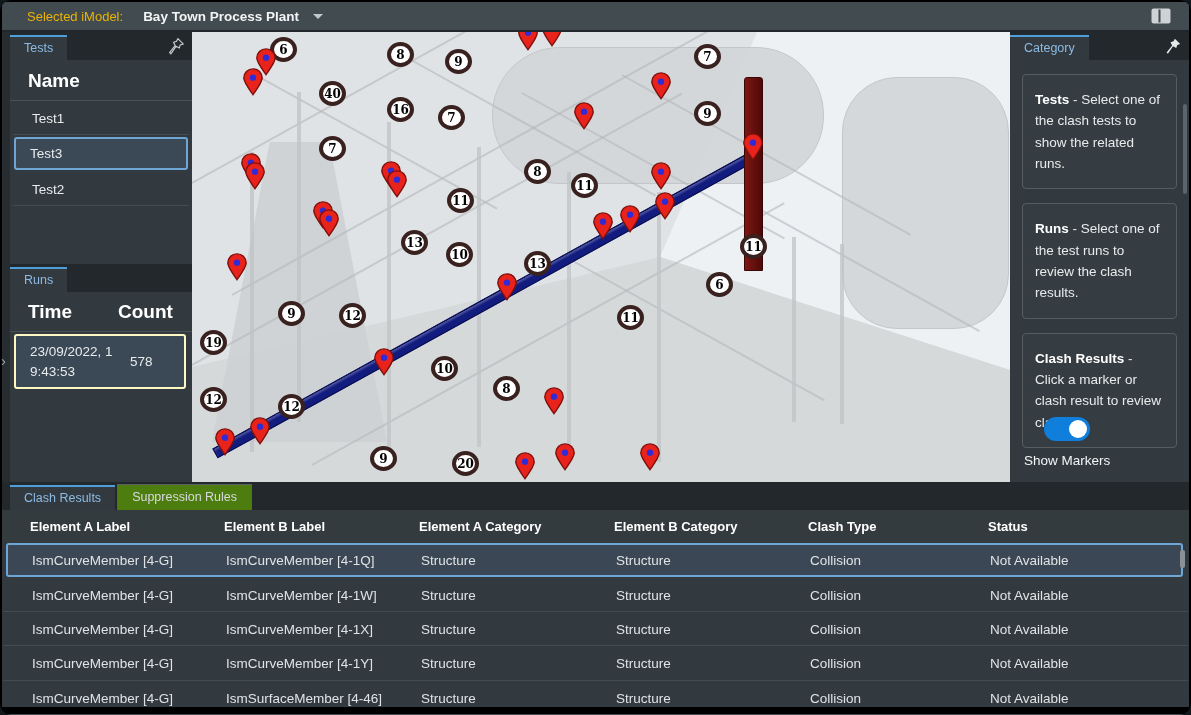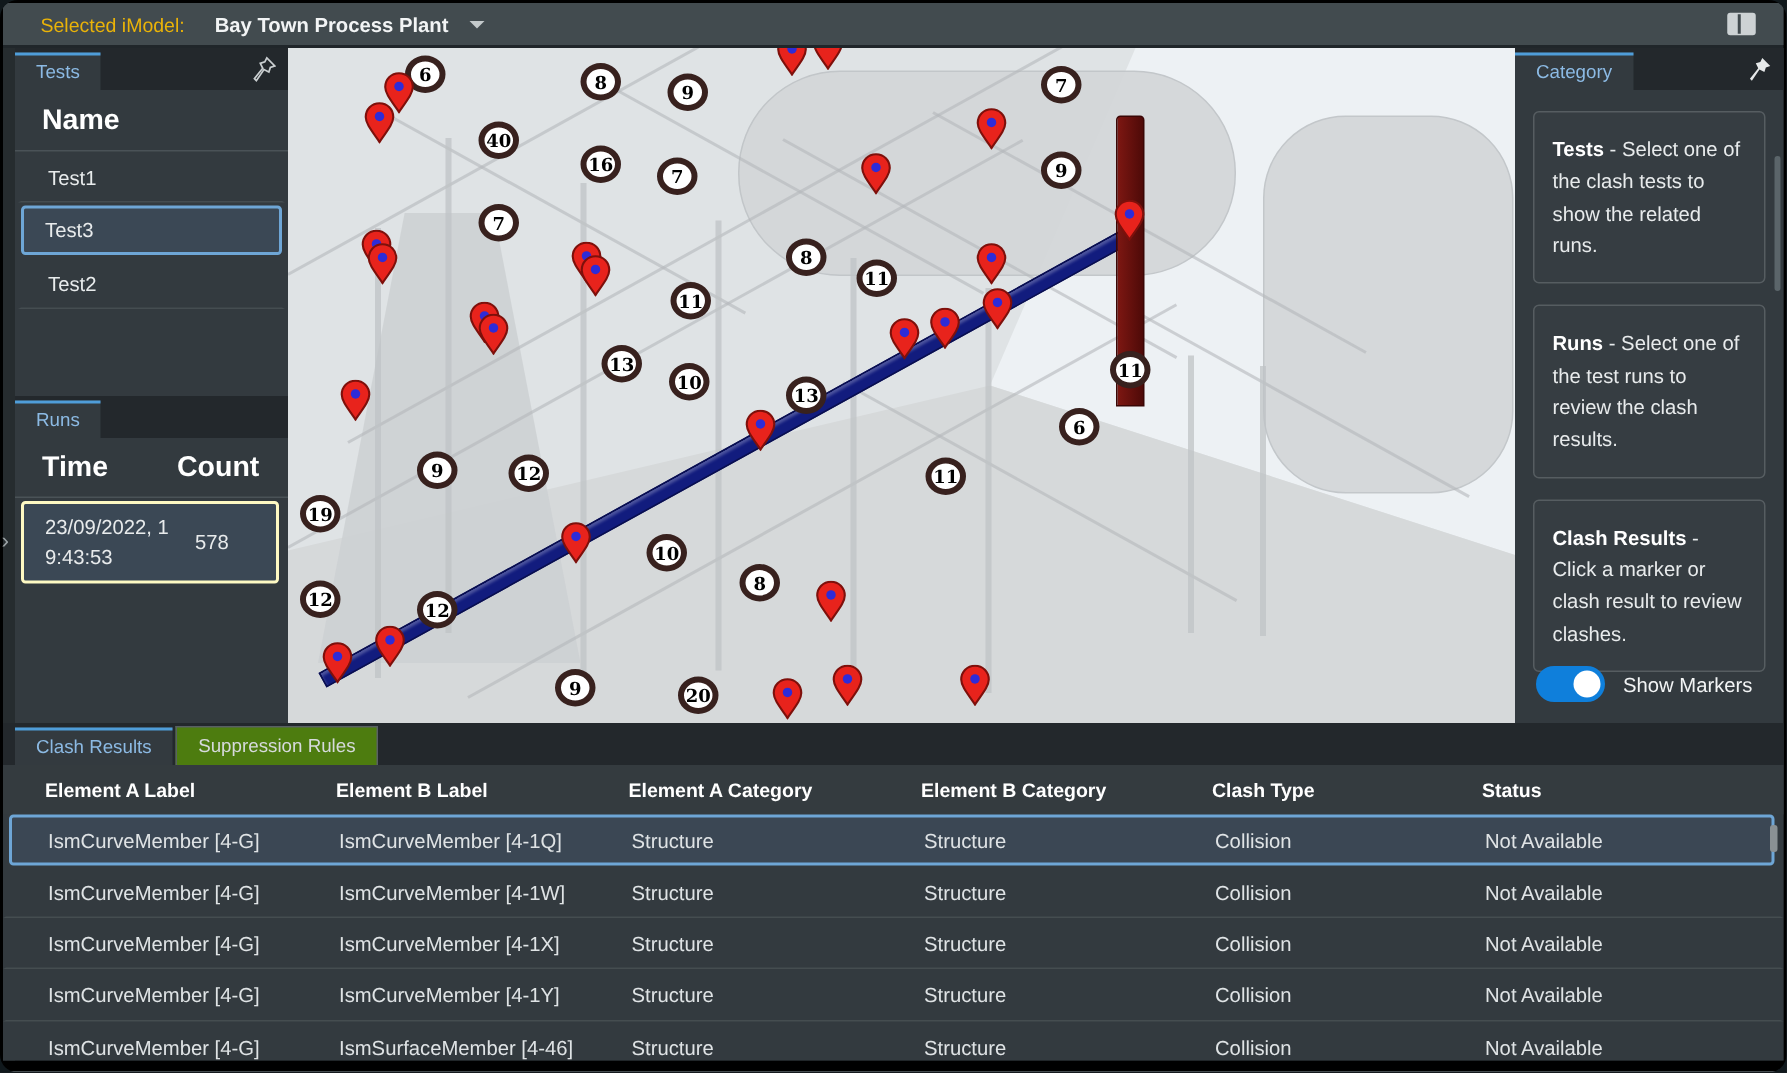--- a/index.html
+++ b/index.html
@@ -54,21 +54,21 @@
   .mcol{position:absolute;left:552px;top:45px;width:17px;height:192px;background:linear-gradient(90deg,#7d1712,#4e0a08);border-radius:3px 3px 0 0;border:1px solid #3a0605;}
   .badge{position:absolute;min-width:17px;height:17px;padding:0 1px;border:4.5px solid #38211e;border-radius:50%;background:#fff;color:#000;
          font:bold 12px "DejaVu Serif",serif;display:flex;align-items:center;justify-content:center;cursor:pointer;}
   .pin{position:absolute;width:22px;height:28px;cursor:pointer;}
   .pin svg{display:block;}
 
   
   .settings-panel{left:1008px;top:30px;width:179px;height:450px;}
   .card{margin:14px 12px 0 12px;border:1px solid #565d61;border-radius:4px;background:#363d42;padding:14px 12px;color:#e8ebec;font-size:13.5px;line-height:1.58;}
   .card b{color:#ffffff;}
-  .toggle-row{position:absolute;left:14px;bottom:14px;display:flex;align-items:center;gap:12px;}
+  .toggle-row{position:absolute;left:14px;bottom:14px;display:flex;align-items:center;gap:12px;flex-direction:column;}
   .toggle{position:relative;width:46px;height:24px;border-radius:13px;background:#0f7fdb;cursor:pointer;}
   .toggle .knob{position:absolute;right:3px;top:3px;width:18px;height:18px;border-radius:50%;background:#fff;}
   .toggle-label{color:#f2f4f5;font-size:13.5px;}
   .sb{position:absolute;background:#5b656a;border-radius:2px;}
 
   
   .bottom-panel{position:absolute;left:0;top:480px;width:1187px;height:225px;background:#333a3f;}
   .bottom-panel .tabbar{padding-left:8px;}
   .grid-row{display:grid;grid-template-columns:194px 195px 195px 194px 180px 1fr;padding-left:28px;align-items:center;box-sizing:border-box;}
   .thead{height:33px;background:#343b3f;}

